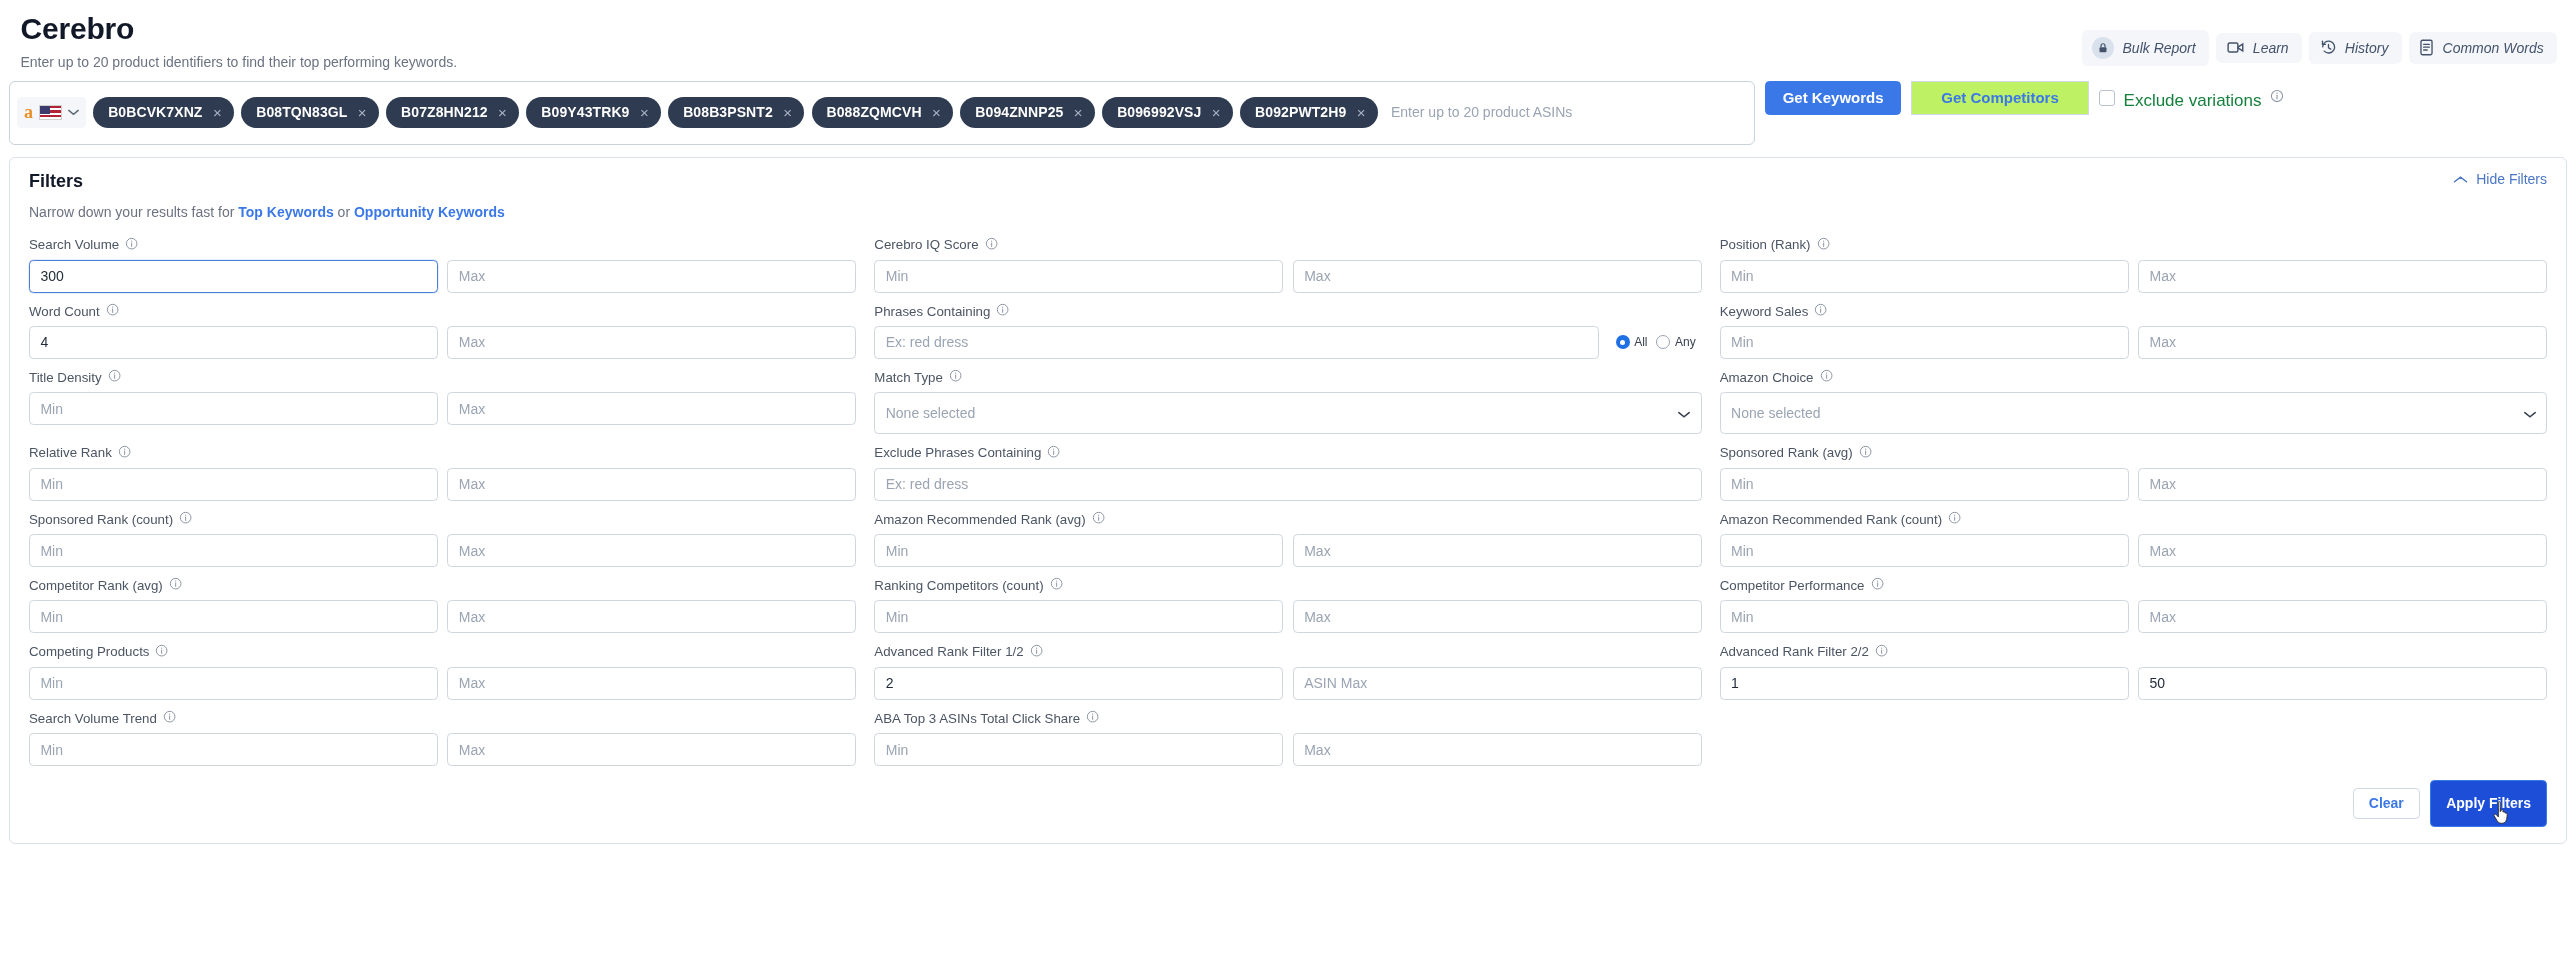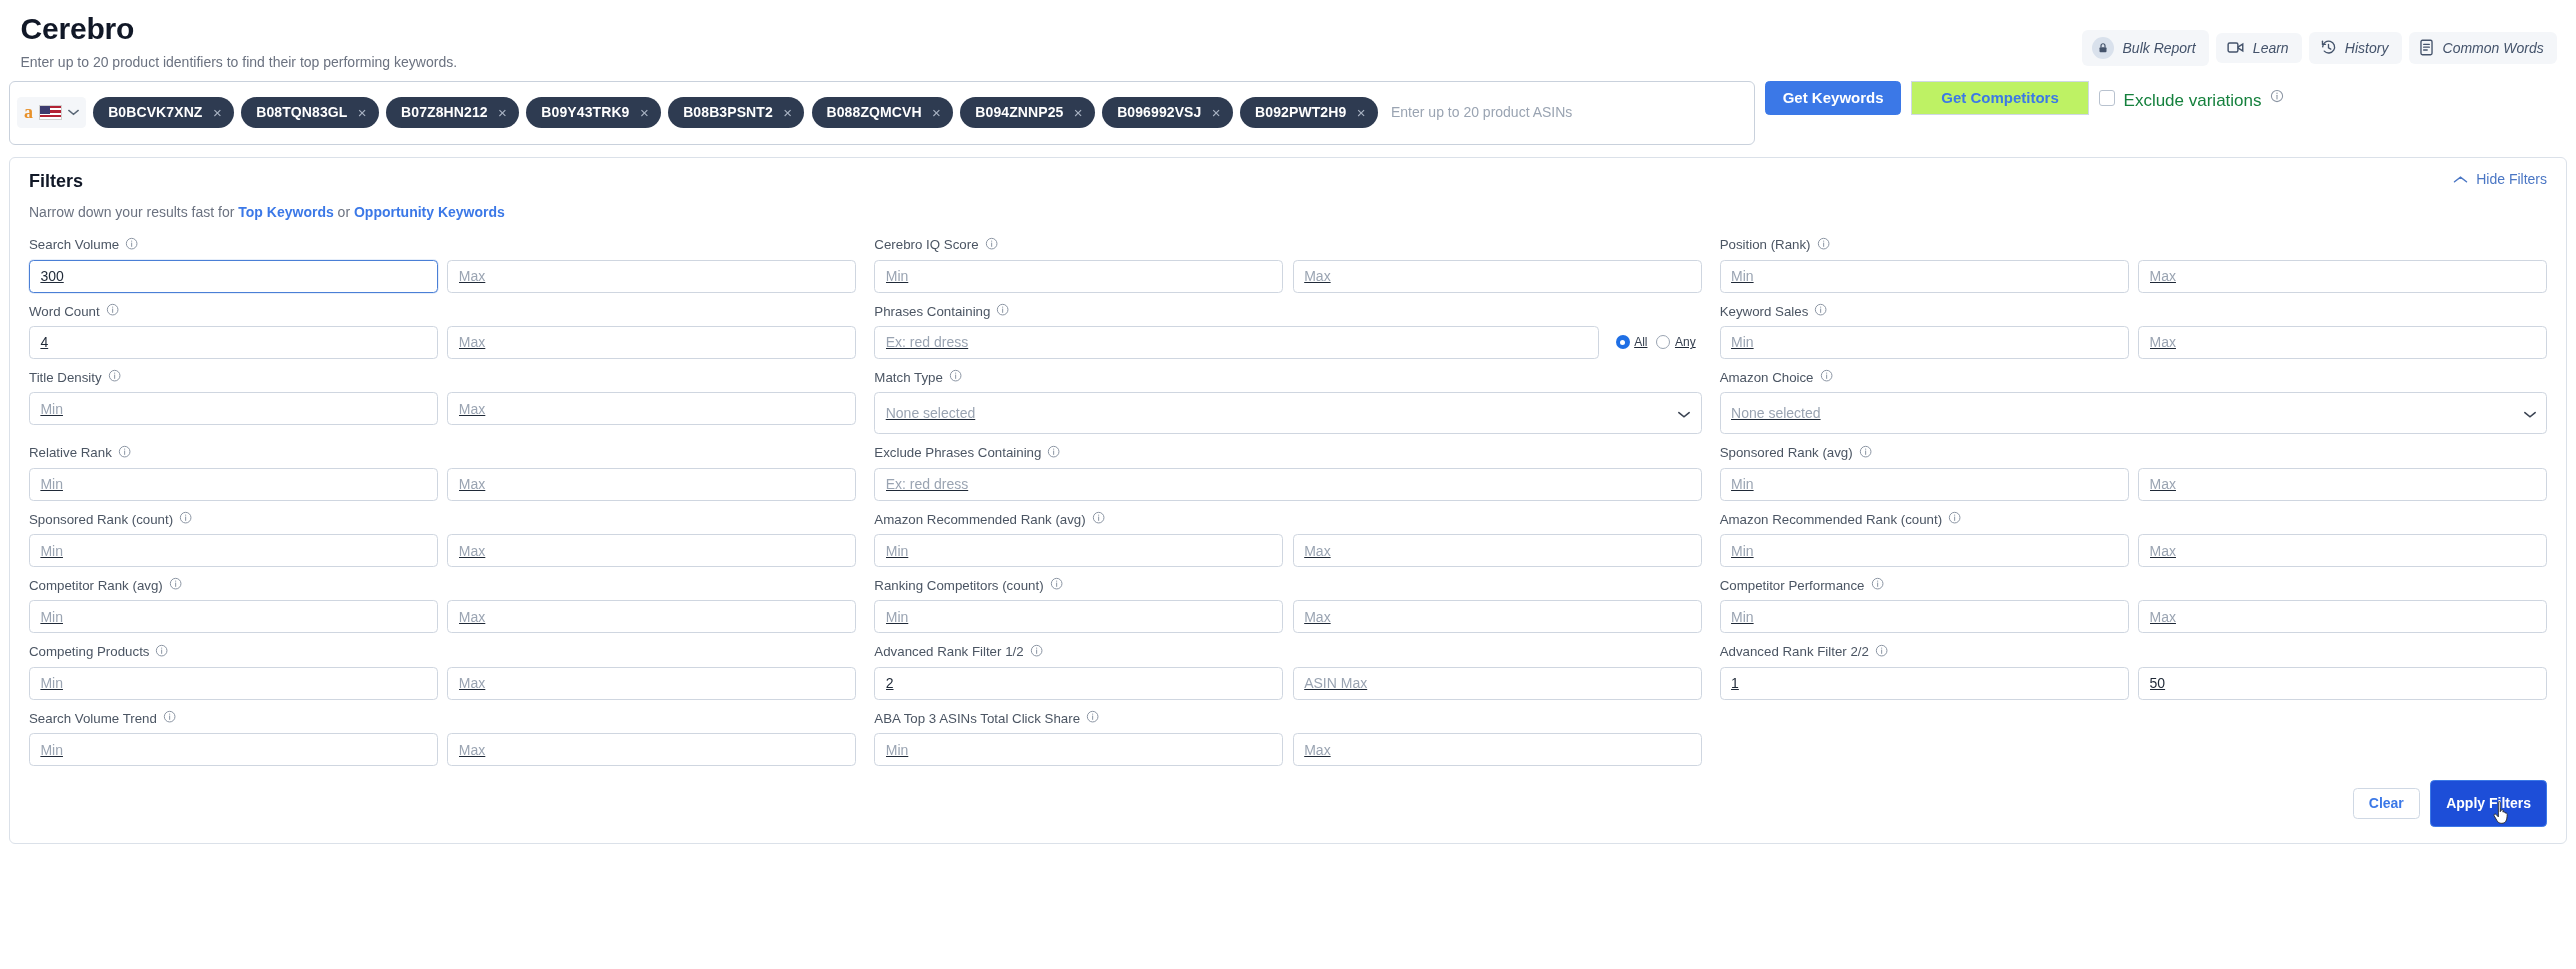--- a/index.html
+++ b/index.html
@@ -101,21 +101,21 @@
 
   .filters-grid {
     display: grid;
     grid-template-columns: repeat(3, 1fr);
     column-gap: 18px; row-gap: 4.4px;
     margin-top: 16.3px;
   }
   .fcell { padding-bottom: 6px; }
   .flabel { display: flex; align-items: center; gap: 6px; font-size: 13.3px; color: #4b5563; margin-bottom: 6.7px; white-space: nowrap; }
   .info { flex: 0 0 auto; }
-  .inputs { display: flex; gap: 9.6px; align-items: center; text-decoration: underline; }
+  .inputs { display: flex; gap: 9.6px; align-items: center; }
   .tinput {
     flex: 1 1 0; min-width: 0; height: 33px;
     border: 0.7px solid #cfd6e0; border-radius: 4.4px; background: #fff;
     padding: 0 10.4px; font-size: 14px; color: #1f2937;
     font-family: "Liberation Sans", sans-serif;
   }
   .tinput::placeholder { color: #9aa4b2; }
   .tinput.focused { border: 1.5px solid #4a7fd6; box-shadow: 0 0 0 0.7px rgba(74,127,214,0.18); }
   .tinput.wide { flex: 1 1 100%; }
   .selectbox {

